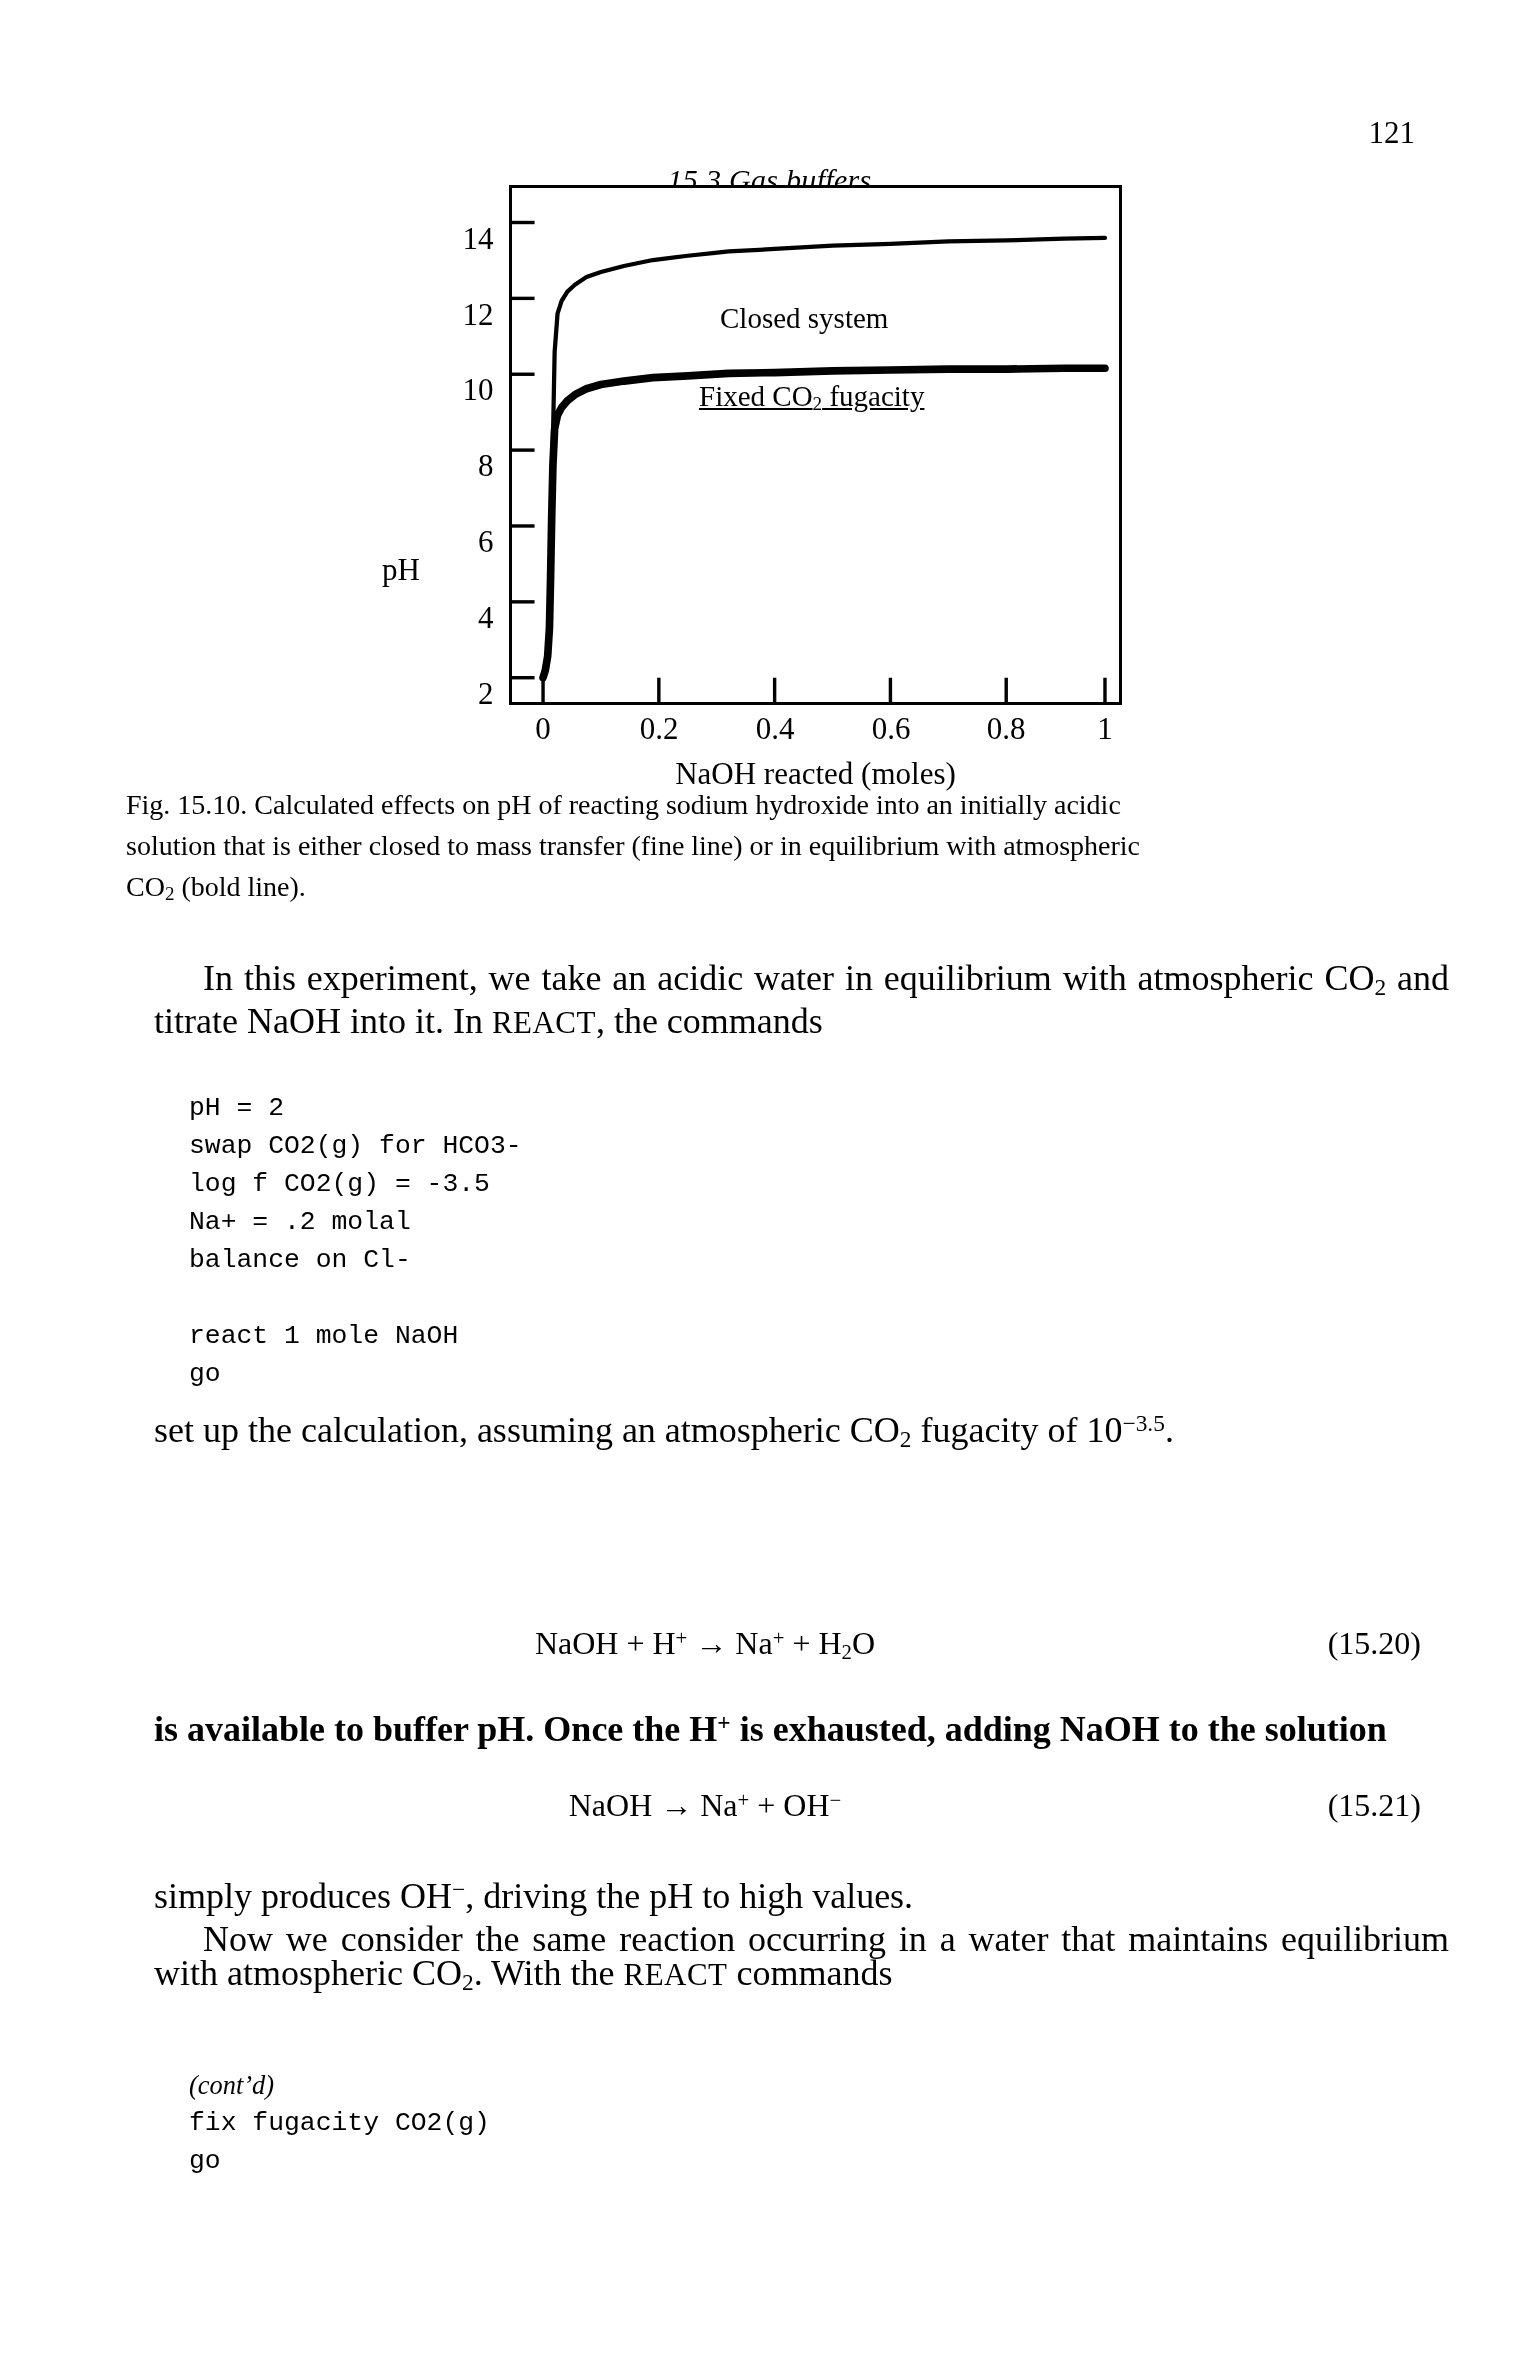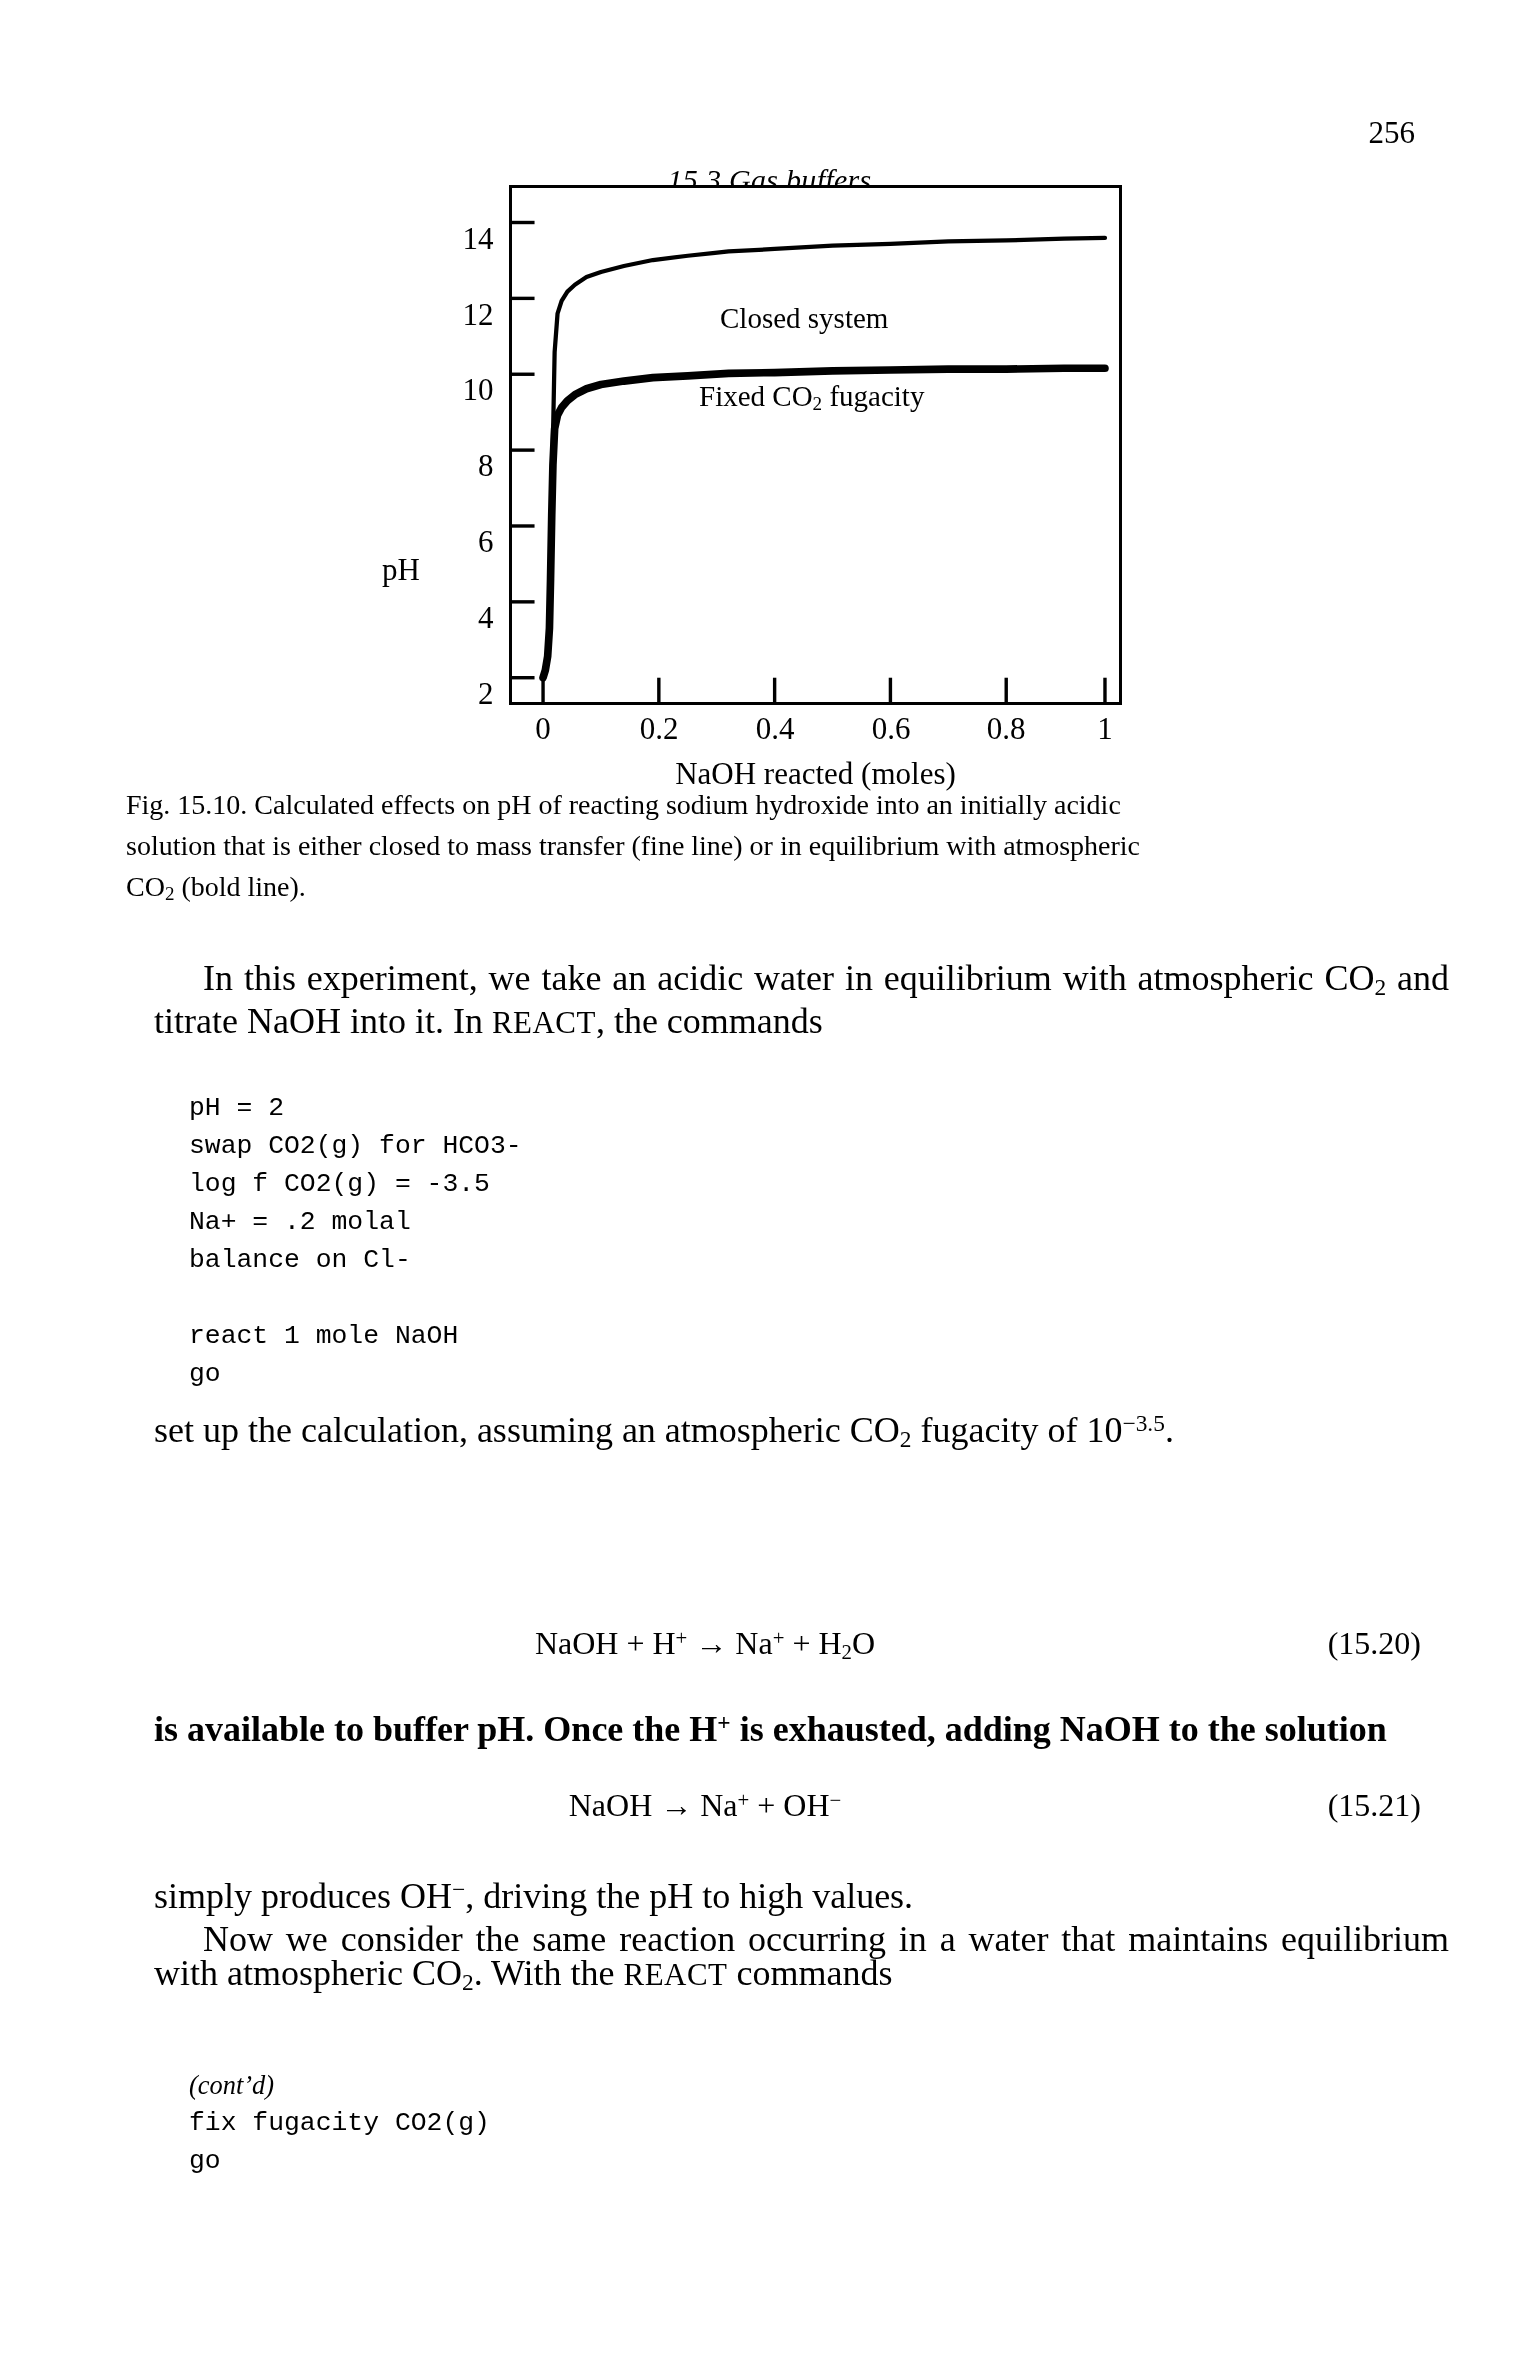--- a/index.html
+++ b/index.html
@@ -120,21 +120,21 @@
   .curve-label {
     position: absolute;
     font-size: 29px;
     white-space: nowrap;
   }
   .curve-label sub {
     font-size: 0.66em;
     vertical-align: -0.22em;
   }
   #label-closed { left: 720px; top: 132px; }
-  #label-fixed  { left: 699px; top: 210px; }
+  #label-fixed  { left: 699px; top: 210px; text-decoration: underline; }
 
   
   .caption {
     position: absolute;
     left: 126px;
     top: 784px;
     width: 1295px;
     font-size: 28px;
     line-height: 41px;
     text-align: left;
@@ -191,21 +191,21 @@
   .equation sub { font-size: 0.65em; vertical-align: -0.22em; }
   .equation sup { font-size: 0.65em; vertical-align: 0.45em; }
 </style>
 </head>
 <body>
 
 <div class="page">
 
   <div class="runhead">
     <div class="runhead-title">15.3  Gas buffers</div>
-    <div class="runhead-pageno">256</div>
+    <div class="runhead-pageno">121</div>
   </div>
 
   <div class="figure">
 
     <div class="plot-frame"></div>
 
     <svg class="plot-svg" viewBox="0 0 720 610" preserveAspectRatio="none">
 
       <g stroke="#000" stroke-width="4">
         <line x1="0" y1="44" x2="30" y2="44"></line>

